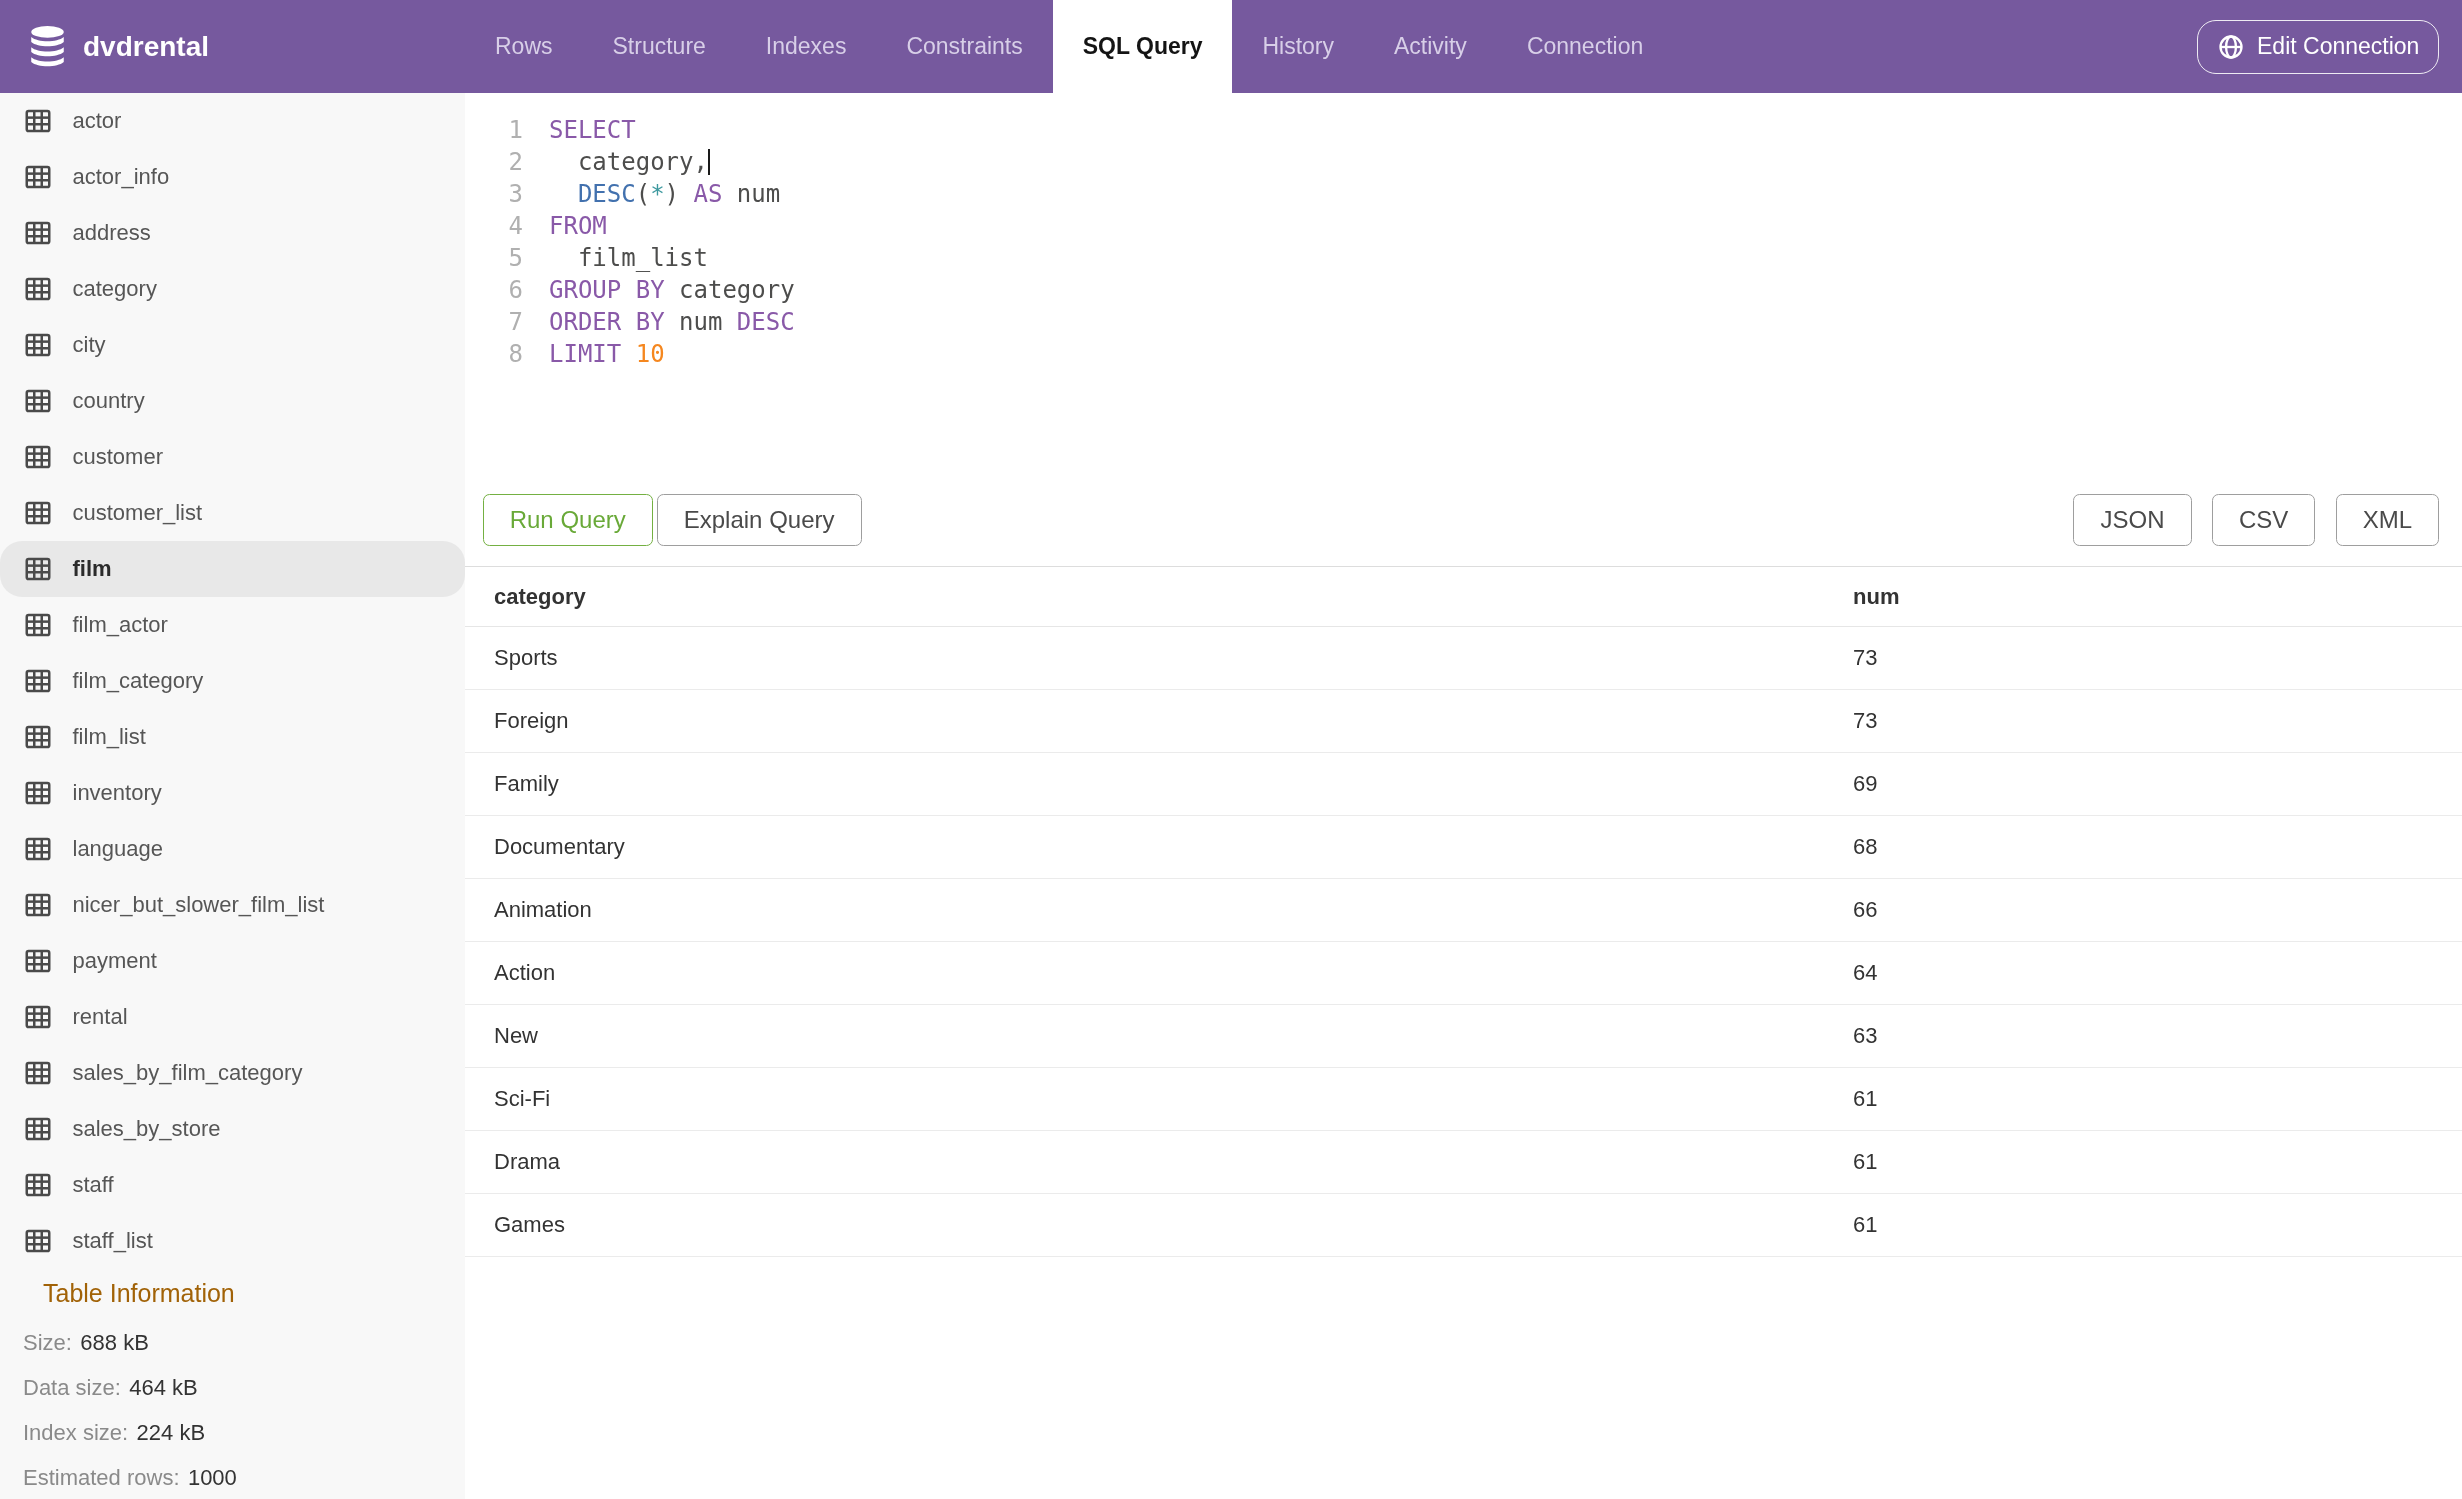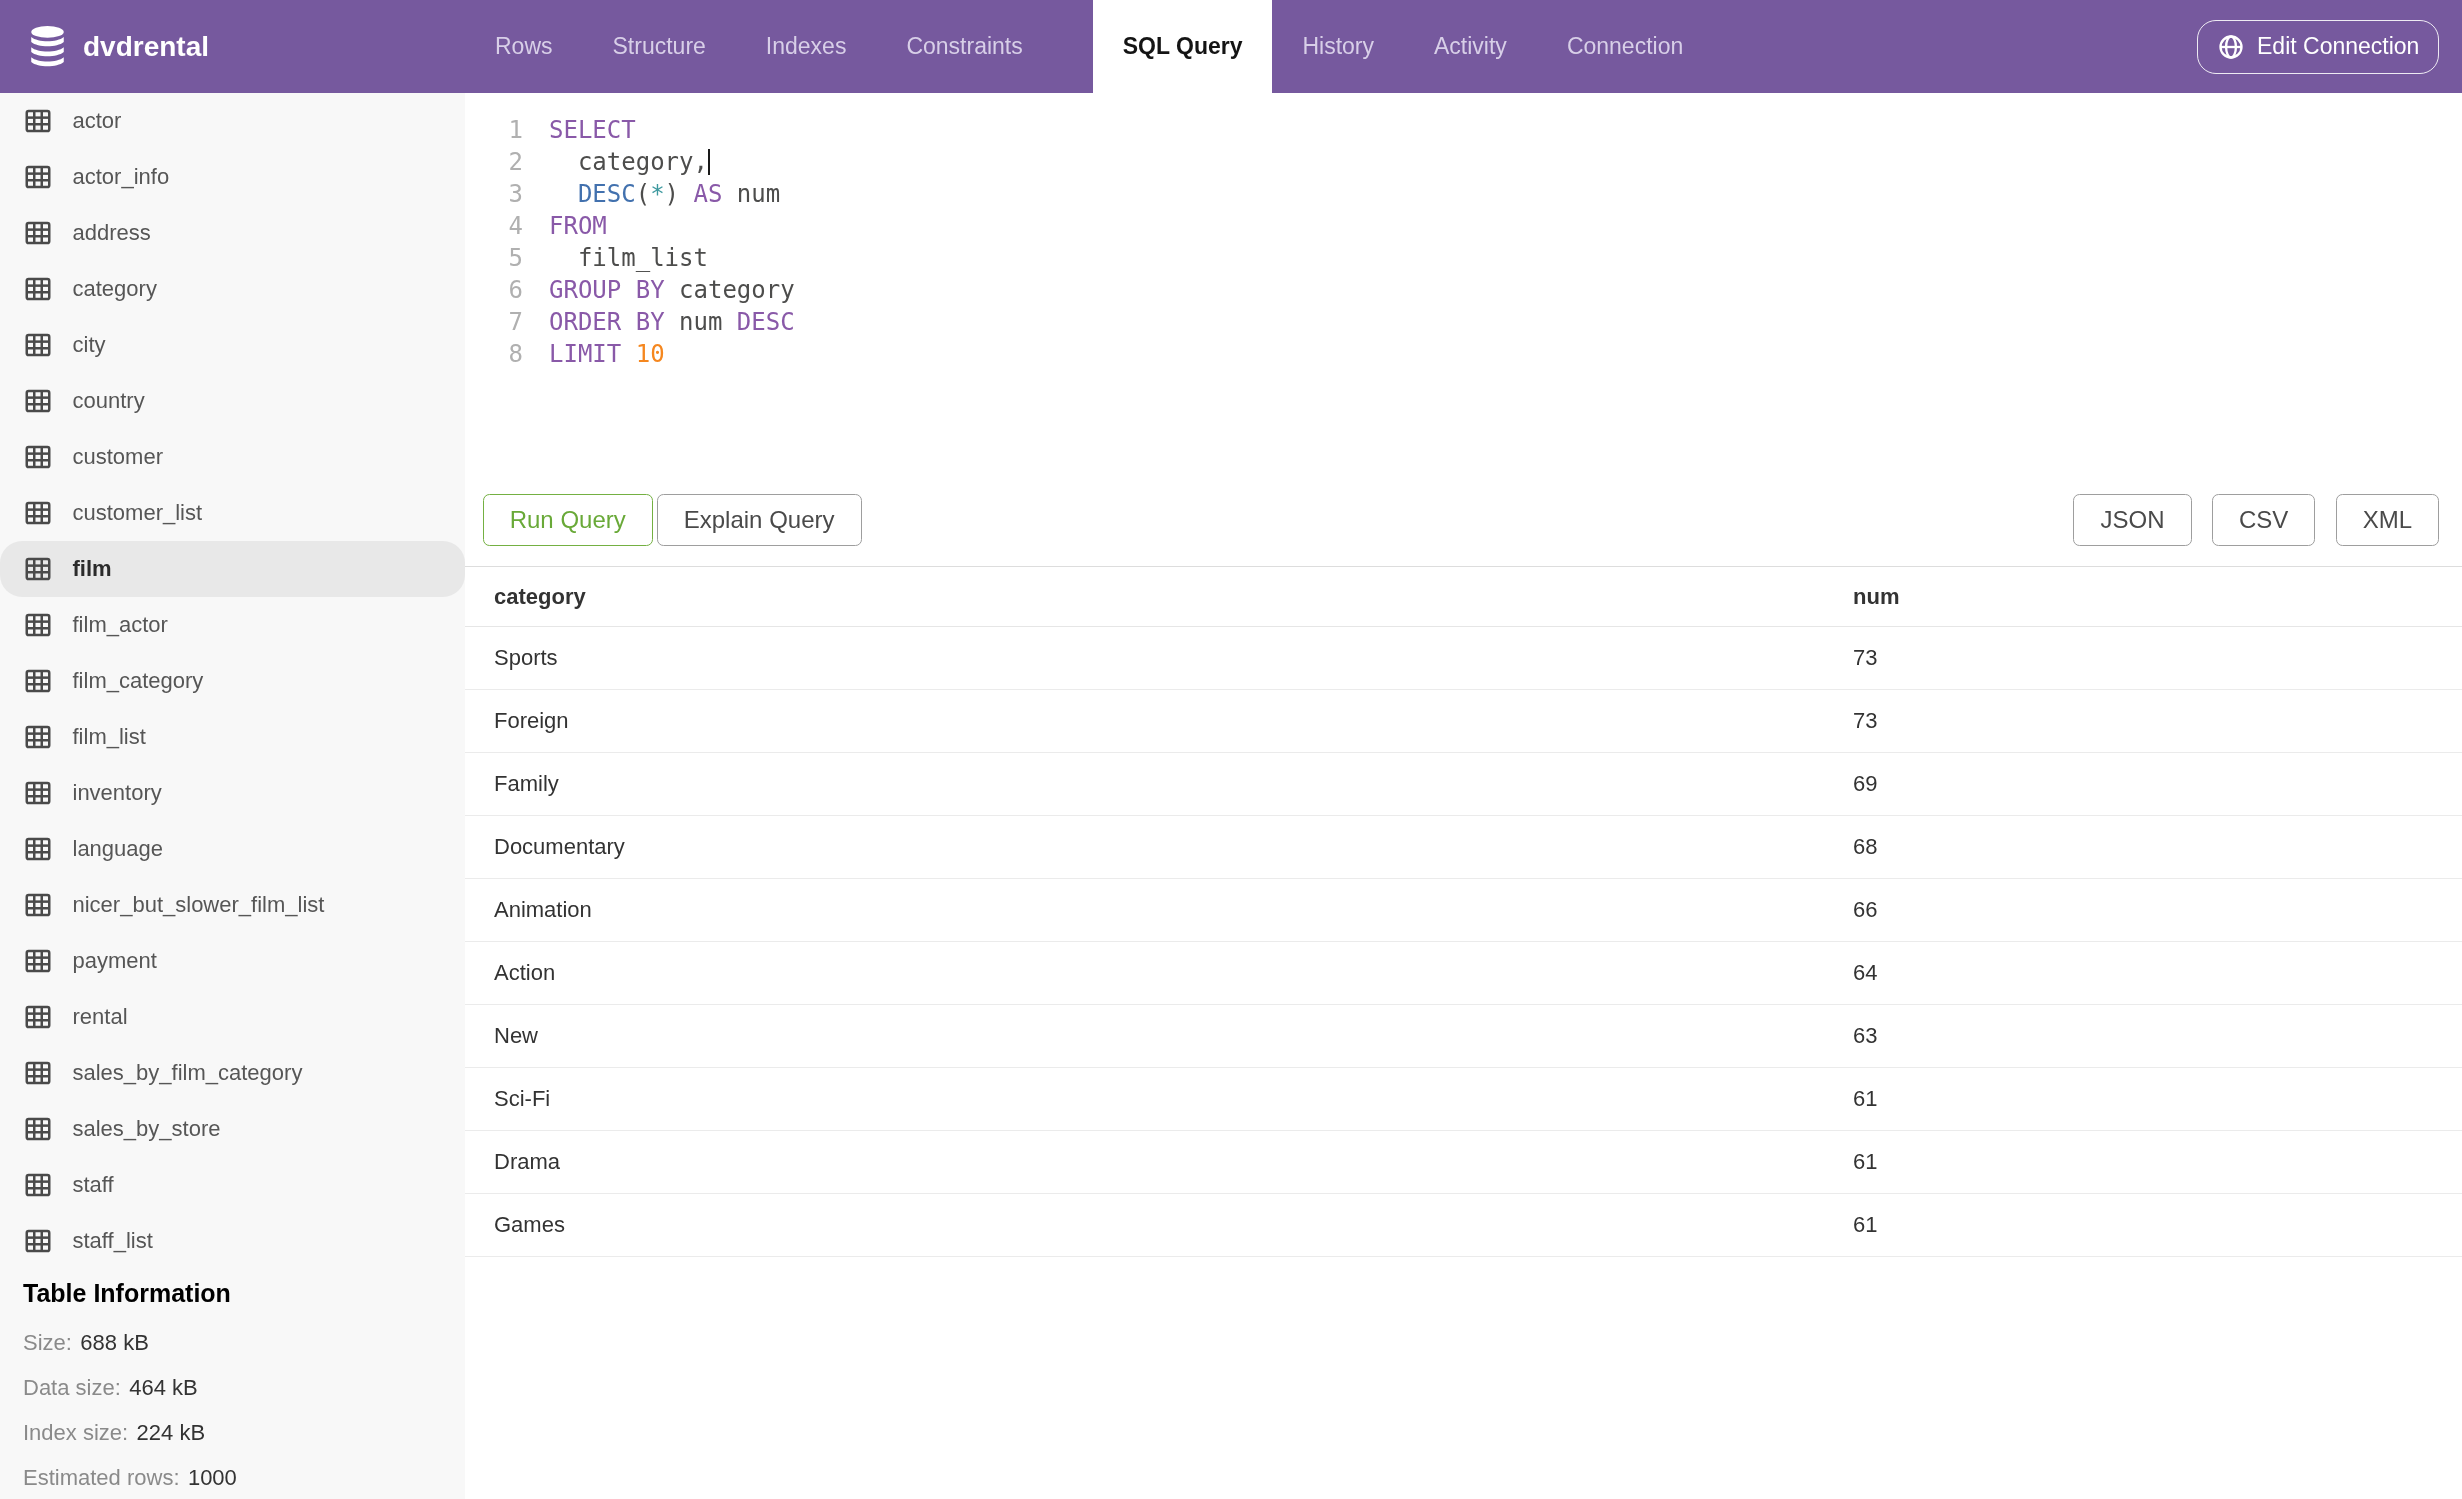--- a/index.html
+++ b/index.html
@@ -18,21 +18,21 @@
   .brand {
     width:465px; flex-shrink:0; display:flex; align-items:center;
     padding-left:28px; gap:16px; color:#fff; font-size:28px; font-weight:bold;
   }
   .brand svg { width:39px; height:43px; }
   nav { display:flex; align-items:stretch; }
   .tab {
     display:flex; align-items:center; padding:0 30px;
     color:#D8CFE8; font-size:23px; cursor:pointer; white-space:nowrap;
   }
-  .tab.active { background:#ffffff; color:#141414; font-weight:bold;margin-left:40px; }
+  .tab.active { background:#ffffff; color:#141414; font-weight:bold; }
   .hspacer { flex:1; }
   .edit-conn {
     align-self:center; margin-right:23px; height:54px;
     border:1.9px solid rgba(255,255,255,0.88); border-radius:19px;
     background:transparent; color:#fff; font-size:23px;
     display:flex; align-items:center; gap:12px; padding:0 18.6px; cursor:pointer;
     font-family:"Liberation Sans", sans-serif;
   }
   .edit-conn svg { width:28px; height:28px; }
 
@@ -45,21 +45,21 @@
   }
   .table-item {
     height:56px; display:flex; align-items:center;
     padding-left:23px; gap:19.5px; font-size:22px; color:#565656; cursor:pointer;
     white-space:nowrap;
   }
   .table-item svg { width:30px; height:30px; flex-shrink:0; color:#4a4a4a; }
   .table-item.selected { background:#E8E8E8; color:#2b2b2b; font-weight:bold;border-radius:22px; }
   .tinfo-heading {
     margin-top:5.6px; height:37px; line-height:37px; padding-left:23px;
-    font-size:25px; font-weight:bold; color:#000000;
+    font-size:25px; font-weight:normal; color:#a16207;margin-left:20px;
   }
   .tinfo-rows { margin-top:9.3px; }
   .tinfo-row {
     height:45px; display:flex; align-items:center; padding-left:23px;
     font-size:22px; color:#8A8A8A; white-space:nowrap;
   }
   .tinfo-row .val { color:#333; margin-left:8.4px; }
 
   
   main { flex:1; display:flex; flex-direction:column; background:#fff; min-width:0; }

